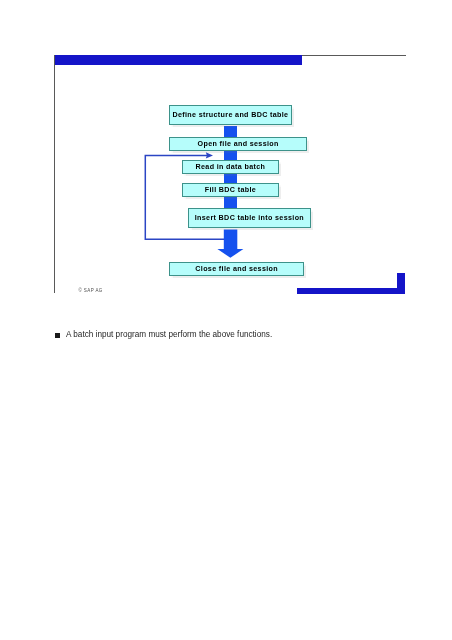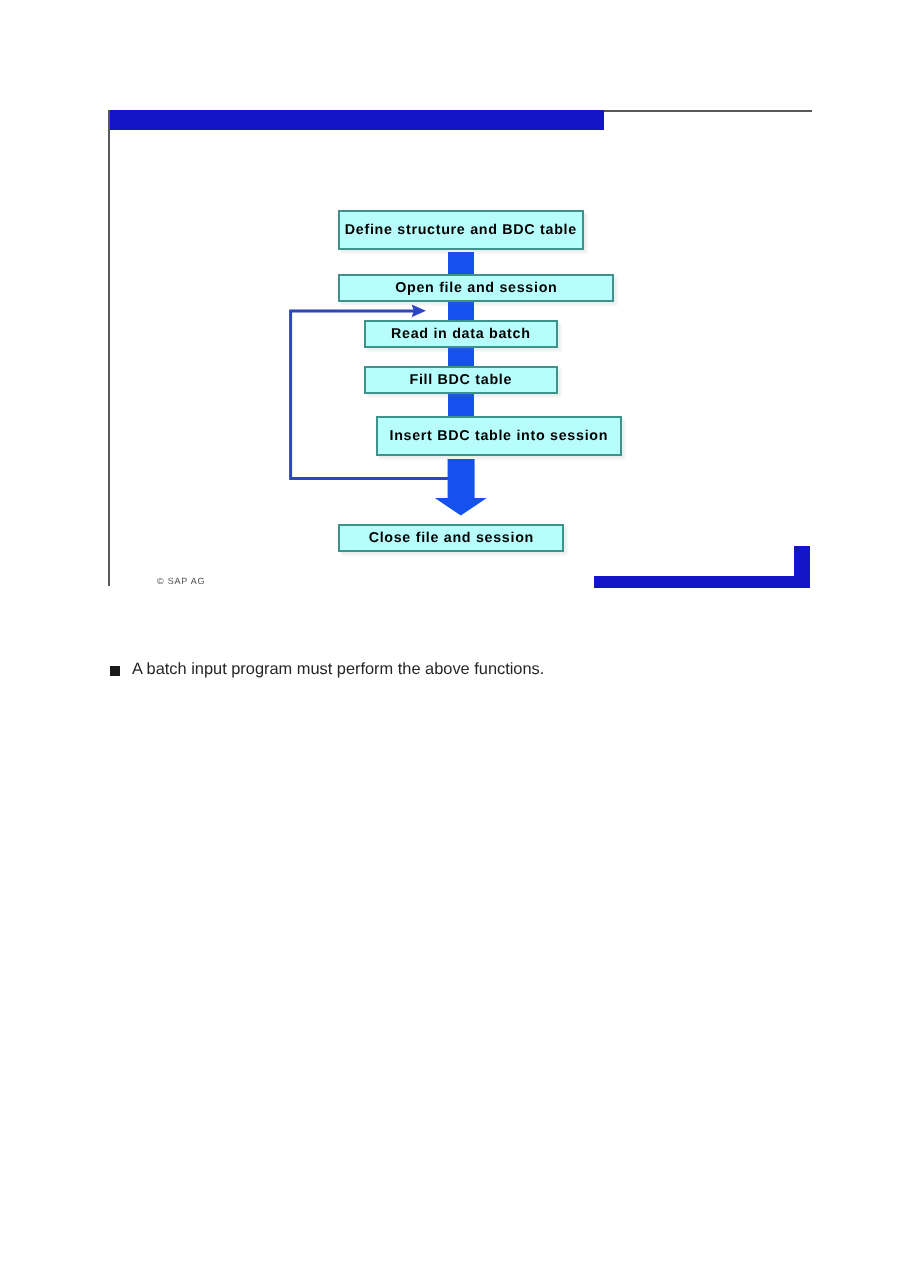--- a/index.html
+++ b/index.html
@@ -104,21 +104,21 @@
     </svg>
   <div class="fconn" style="left: 223.8px; top: 125.5px; width: 13.5px; height: 12px; background: rgb(21, 81, 238);"></div>
       <div class="fconn" style="left: 223.8px; top: 151px; width: 13.5px; height: 10px; background: rgb(21, 81, 238);"></div>
       <div class="fconn" style="left: 223.8px; top: 174px; width: 13.5px; height: 10px; background: rgb(21, 81, 238);"></div>
       <div class="fconn" style="left: 223.8px; top: 196.5px; width: 13.5px; height: 12px; background: rgb(21, 81, 238);"></div>
       <div class="fbox" style="left: 169px; top: 105px; width: 122.5px; height: 20px; background: rgb(182, 253, 251); border-color: rgb(61, 146, 138); color: rgb(0, 0, 0);">Define structure and BDC table</div>
       <div class="fbox" style="left: 169px; top: 137px; width: 138px; height: 13.5px; background: rgb(182, 253, 251); border-color: rgb(61, 146, 138); color: rgb(0, 0, 0);">Open file and session</div>
       <div class="fbox" style="left: 182px; top: 160px; width: 96.5px; height: 13.5px; background: rgb(182, 253, 251); border-color: rgb(61, 146, 138); color: rgb(0, 0, 0);">Read in data batch</div>
       <div class="fbox" style="left: 182px; top: 183px; width: 96.5px; height: 13.5px; background: rgb(182, 253, 251); border-color: rgb(61, 146, 138); color: rgb(0, 0, 0);">Fill BDC table</div>
       <div class="fbox" style="left: 169px; top: 208px; width: 122.5px; height: 20px; background: rgb(182, 253, 251); border-color: rgb(61, 146, 138); color: rgb(0, 0, 0); margin-left: 19px;">Insert BDC table into session</div>
-      <div class="fbox" style="left: 169px; top: 262px; width: 113px; height: 13.5px; background: rgb(182, 253, 251); border-color: rgb(61, 146, 138); color: rgb(0, 0, 0);">Close file and session</div>
+      <div class="fbox" style="left: 169px; top: 262px; width: 135px; height: 13.5px; background: rgb(182, 253, 251); border-color: rgb(61, 146, 138); color: rgb(0, 0, 0);">Close file and session</div>
     </div>
 
   <div class="bullet-row">
     <span class="bullet-sq"></span>
     <span class="bullet-text">A batch input program must perform the above functions.</span>
   </div>
 
 </div>
 
 </body></html>

